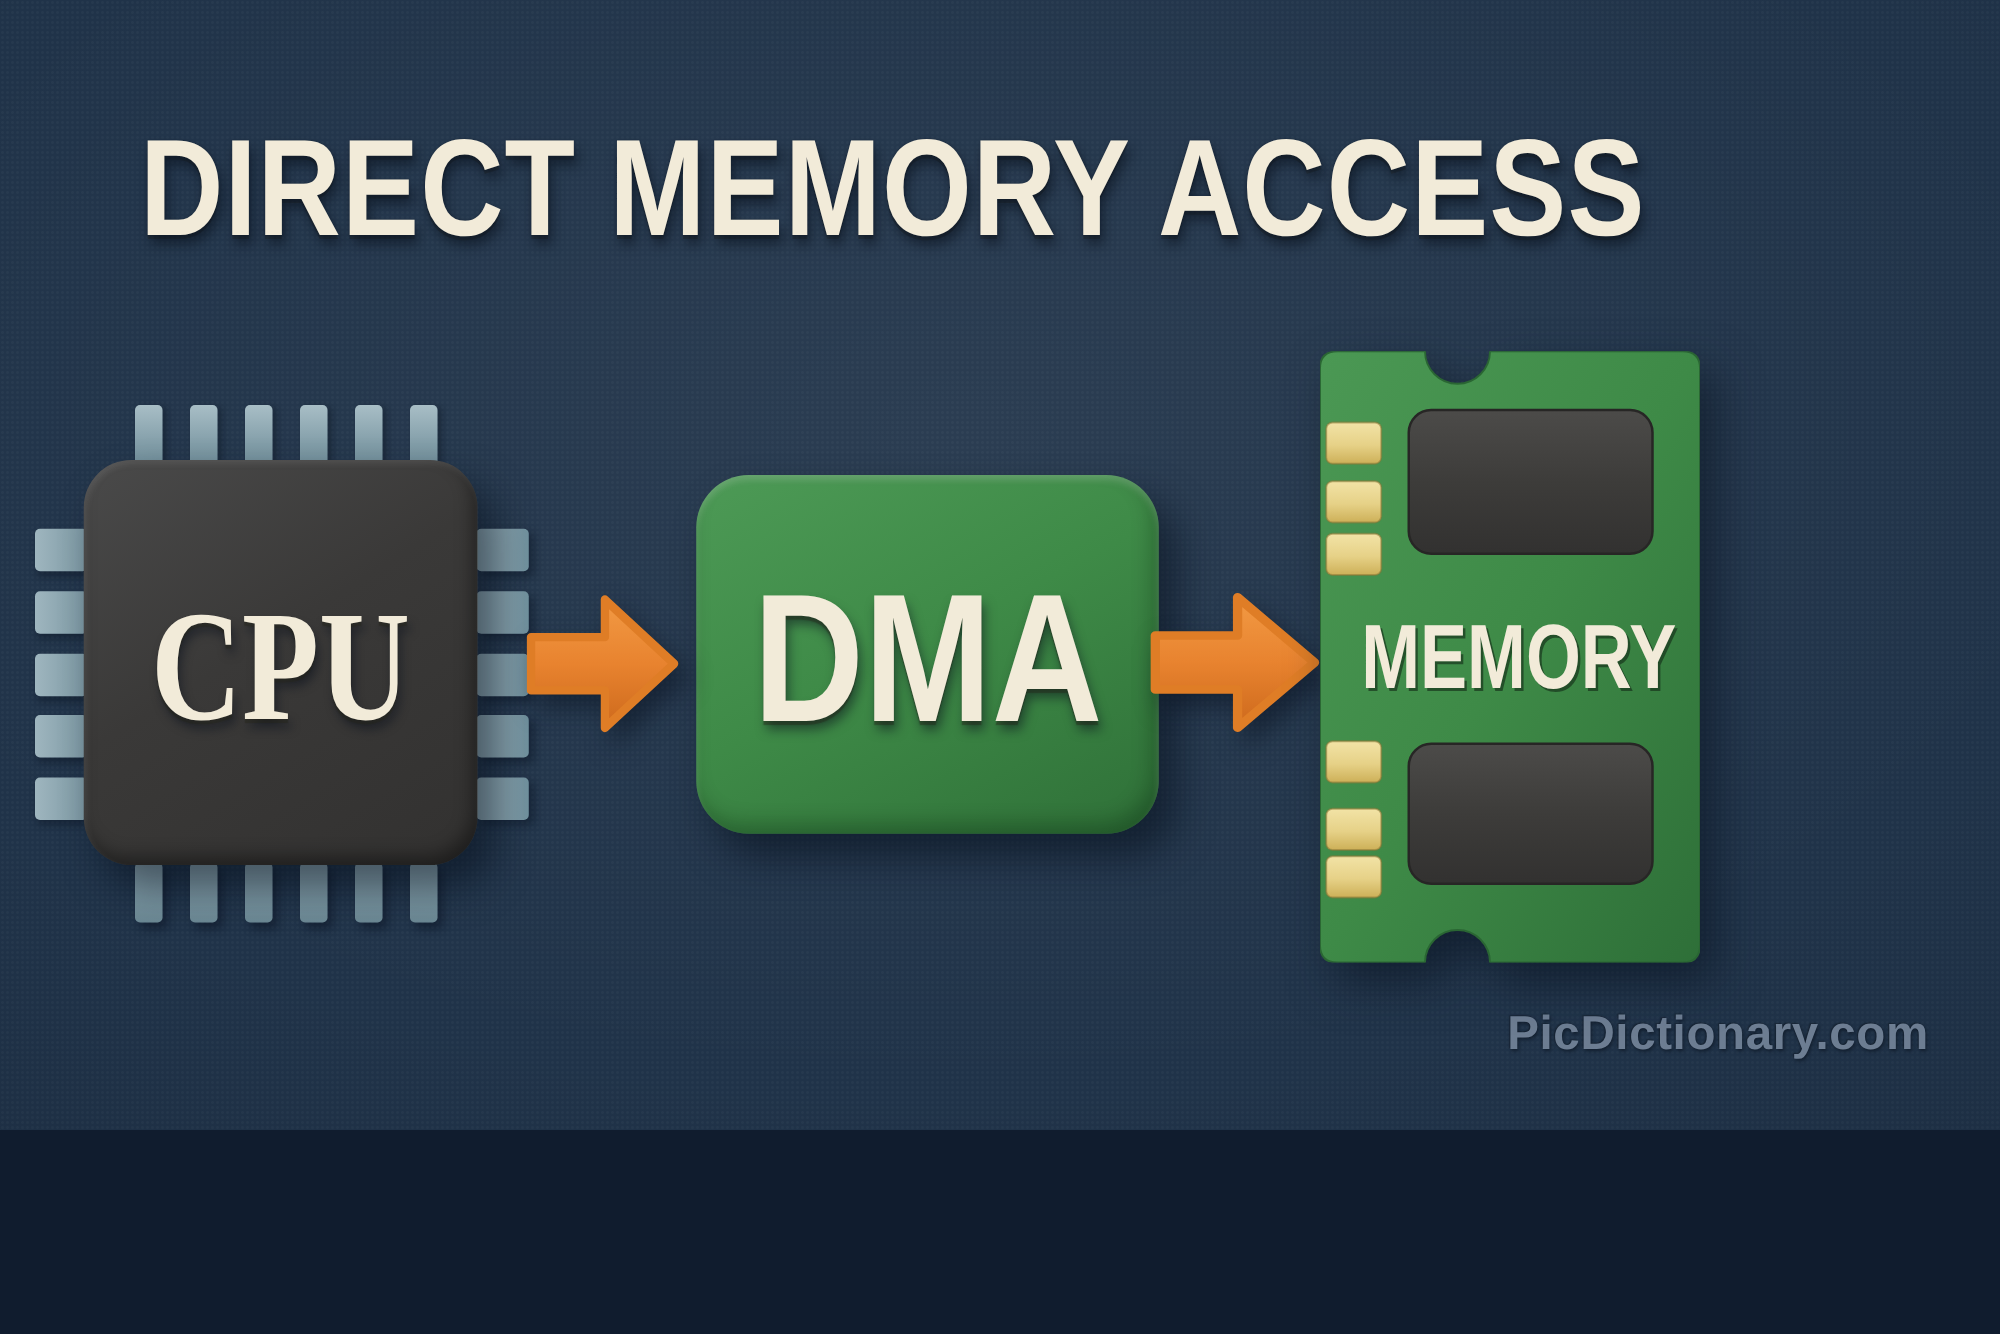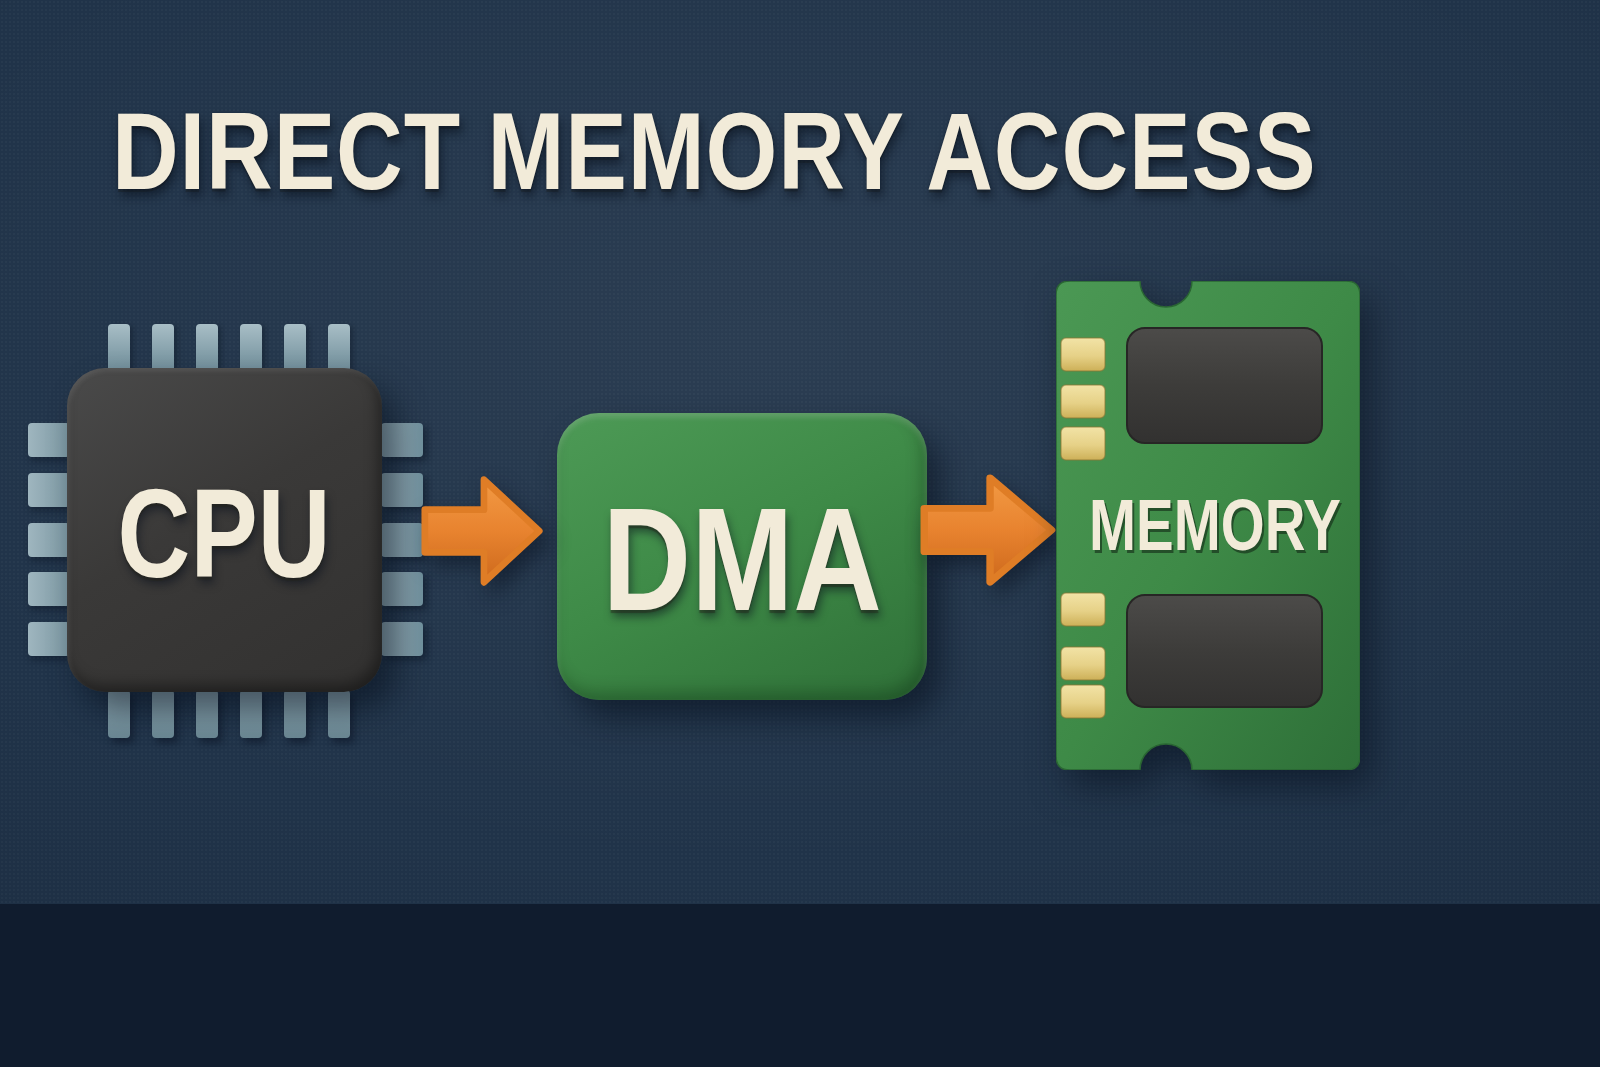--- a/index.html
+++ b/index.html
@@ -27,21 +27,21 @@
     font-weight: bold;
     line-height: 1;
     letter-spacing: 1px;
     color: #f2ebd9;
     transform: scaleX(0.84);
     transform-origin: left center;
     text-shadow: 0 0 2px rgba(12,22,38,0.45), 3px 7px 10px rgba(8,14,26,0.55), 0 3px 0 rgba(30,30,22,0.30);
     white-space: nowrap;
   }
   
-  .cpu { position: absolute; left: 28px; top: 324px; width: 395px; height: 414px; }
+  .cpu { position: absolute; left: 28px; top: 324px; width: 395px; height: 414px; font-family: Liberation Serif, serif; }
   .cpu-pins { position: absolute; inset: 0; z-index: 1; }
   .pin { position: absolute; border-radius: 4px; }
   .pin-top    { background: linear-gradient(to bottom, #a8bec6, #7e9aa5 70%, #6f8d99); box-shadow: 3px 2px 5px rgba(8,16,30,0.35); }
   .pin-bottom { background: linear-gradient(to bottom, #93adb7, #6a8793); box-shadow: 4px 5px 7px rgba(8,16,30,0.45); }
   .pin-left   { background: linear-gradient(to right, #9fb6bf, #7b97a2); box-shadow: 2px 4px 6px rgba(8,16,30,0.38); }
   .pin-right  { background: linear-gradient(to right, #93adb7, #86a1ac 55%, #70919e); box-shadow: 4px 4px 7px rgba(8,16,30,0.42); }
   .cpu-body {
     position: absolute; z-index: 2;
     left: 39px; top: 44px; width: 315px; height: 324px;
     border-radius: 38px;
@@ -62,21 +62,21 @@
   .cpu-label { font-size: 126px; transform: scaleX(0.80); padding-top: 8px; }
   
   .dma {
     position: absolute; z-index: 2;
     left: 557px; top: 380px; width: 370px; height: 287px;
     border-radius: 42px;
     background: linear-gradient(152deg, #4d9a56 0%, #3e8a47 48%, #2f7038 100%);
     box-shadow: 14px 18px 30px rgba(6,14,28,0.55),
                 inset 0 4px 6px rgba(255,255,255,0.18),
                 inset -5px -8px 16px rgba(0,25,5,0.30);
-    display: flex; align-items: center; justify-content: center; margin-top: 33px;
+    display: flex; align-items: center; justify-content: center;
   }
   .dma-label { font-size: 146px; transform: scaleX(0.84); padding-top: 6px; }
   
   .arrow { position: absolute; z-index: 3; filter: drop-shadow(8px 10px 10px rgba(6,14,28,0.50)); }
   .arrow-1 { left: 421px; top: 470px; width: 124px; height: 122px; }
   .arrow-2 { left: 920px; top: 468px; width: 138px; height: 124px; }
   
   .memory { position: absolute; z-index: 5; left: 1056px; top: 281px; filter: drop-shadow(12px 16px 18px rgba(6,14,28,0.55)); }
   
   .watermark {
@@ -181,13 +181,14 @@
     <rect x="5" y="366" width="44" height="33" rx="5" fill="url(#goldGrad)" stroke="#8a7635" stroke-opacity="0.55" stroke-width="1.5"></rect>
     <rect x="5" y="404" width="44" height="33" rx="5" fill="url(#goldGrad)" stroke="#8a7635" stroke-opacity="0.55" stroke-width="1.5"></rect>
 
     <rect x="71" y="47" width="195" height="115" rx="18" fill="url(#chipGrad)" stroke="#272625" stroke-width="2"></rect>
     <rect x="71" y="314" width="195" height="112" rx="18" fill="url(#chipGrad)" stroke="#272625" stroke-width="2"></rect>
 
     <text x="161" y="272" text-anchor="middle" font-family="Liberation Sans, sans-serif" font-size="73" font-weight="bold" textLength="252" lengthAdjust="spacingAndGlyphs" fill="rgba(18,40,22,0.60)">MEMORY</text>
     <text x="159" y="269" text-anchor="middle" font-family="Liberation Sans, sans-serif" font-size="73" font-weight="bold" textLength="252" lengthAdjust="spacingAndGlyphs" fill="#f2ebd9">MEMORY</text>
   </svg>
 
+  <div class="watermark">PicDictionary.com</div>
 </div>
 
 </body></html>

